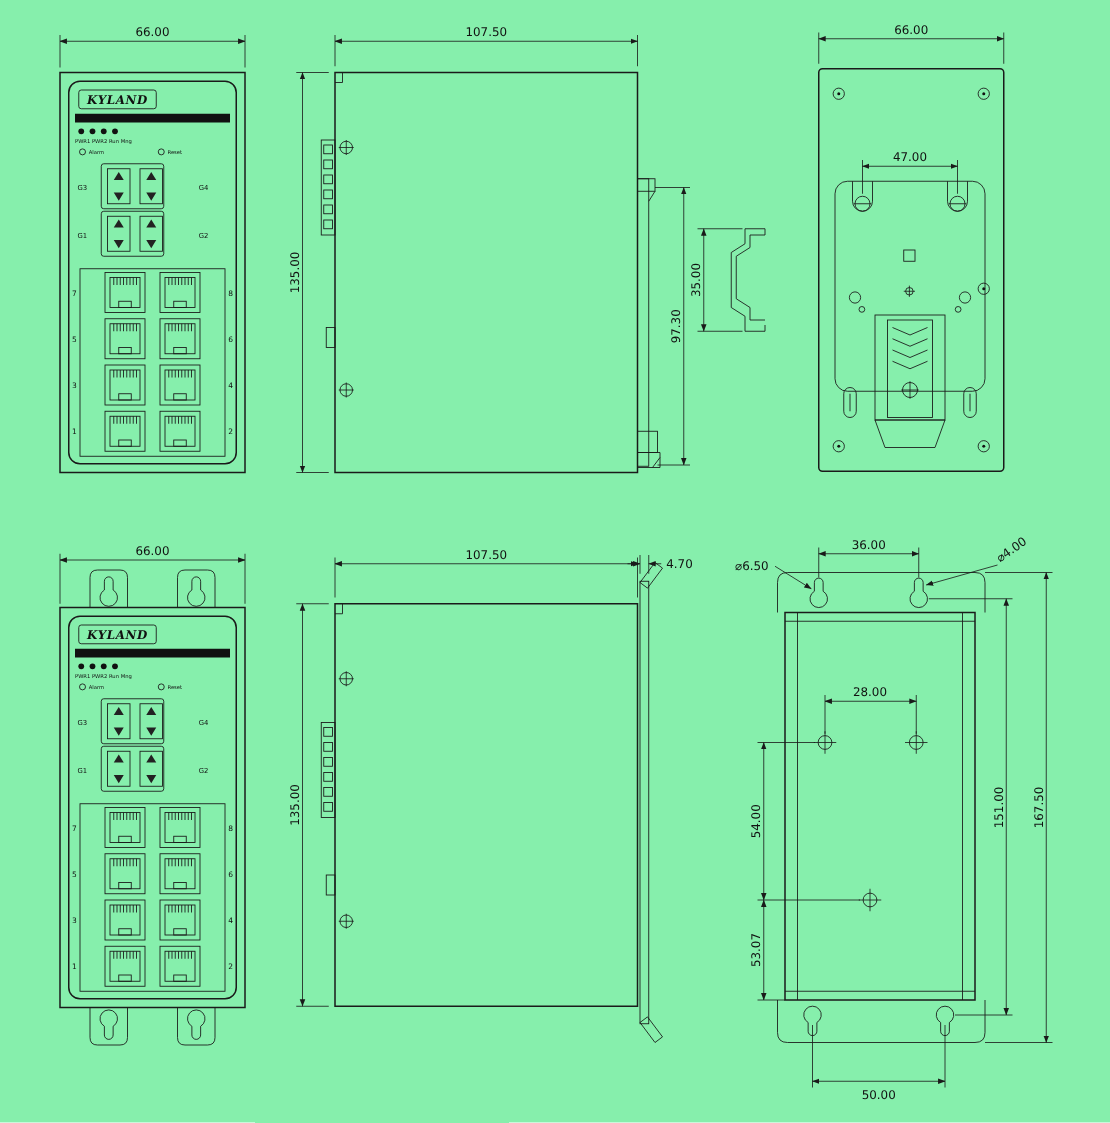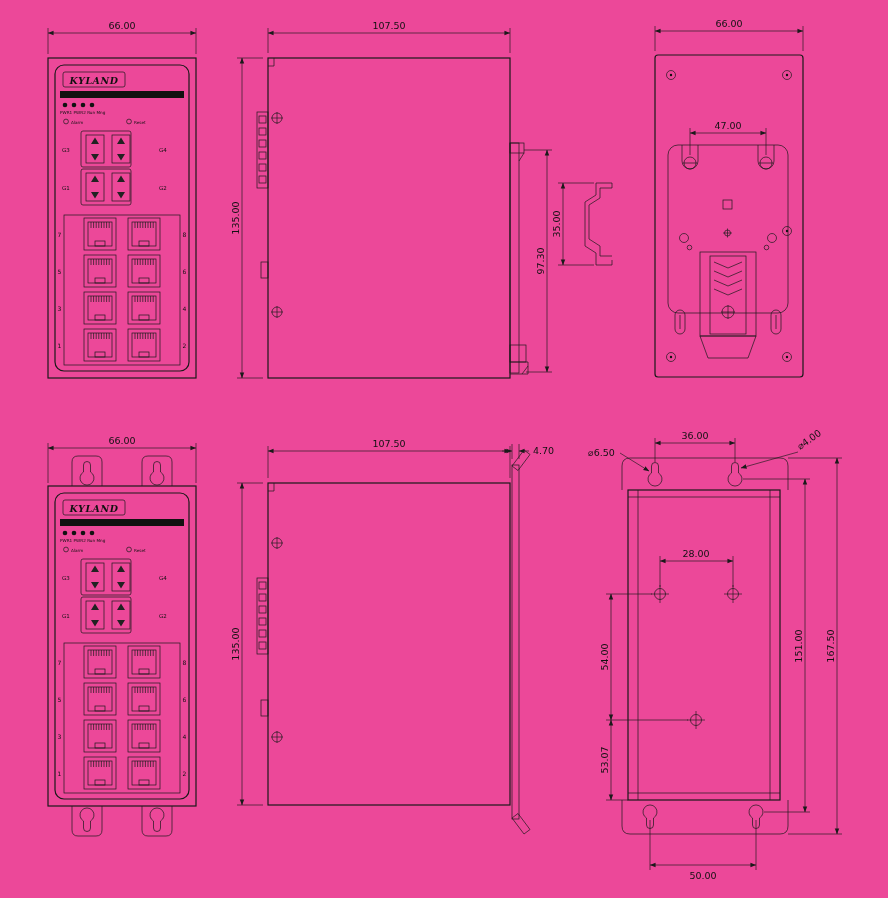--- a/index.html
+++ b/index.html
@@ -1,16 +1,16 @@
 <!DOCTYPE html>
 <html><head>
 <meta charset="utf-8">
 <style>
   html,body{margin:0;padding:0;background:#ffffff}
-  .sheet{width:888px;height:898px;background:#ec4899;position:relative;font-family:"DejaVu Sans",sans-serif}
+  .sheet{width:888px;height:898px;background:#86efac;position:relative;font-family:"DejaVu Sans",sans-serif}
   svg{display:block}
   .ol{fill:none;stroke:#1a1a1a;stroke-width:1.2;stroke-linejoin:miter}
   .dl{fill:none;stroke:#1a1a1a;stroke-width:.7}
   .dim{fill:none;stroke:#1a1a1a;stroke-width:.65}
   .dtxt{font:9.5px "DejaVu Sans",sans-serif;fill:#111}
   .mid{text-anchor:middle}
   .ptxt{font:italic 700 9.5px "DejaVu Serif",serif;fill:#111;letter-spacing:.5px}
   .ptiny{font:4.2px "DejaVu Sans",sans-serif;fill:#111}
   .plabel{font:5.5px "DejaVu Sans",sans-serif;fill:#111}
   .pnum{font:6px "DejaVu Sans",sans-serif;fill:#111;text-anchor:middle}

